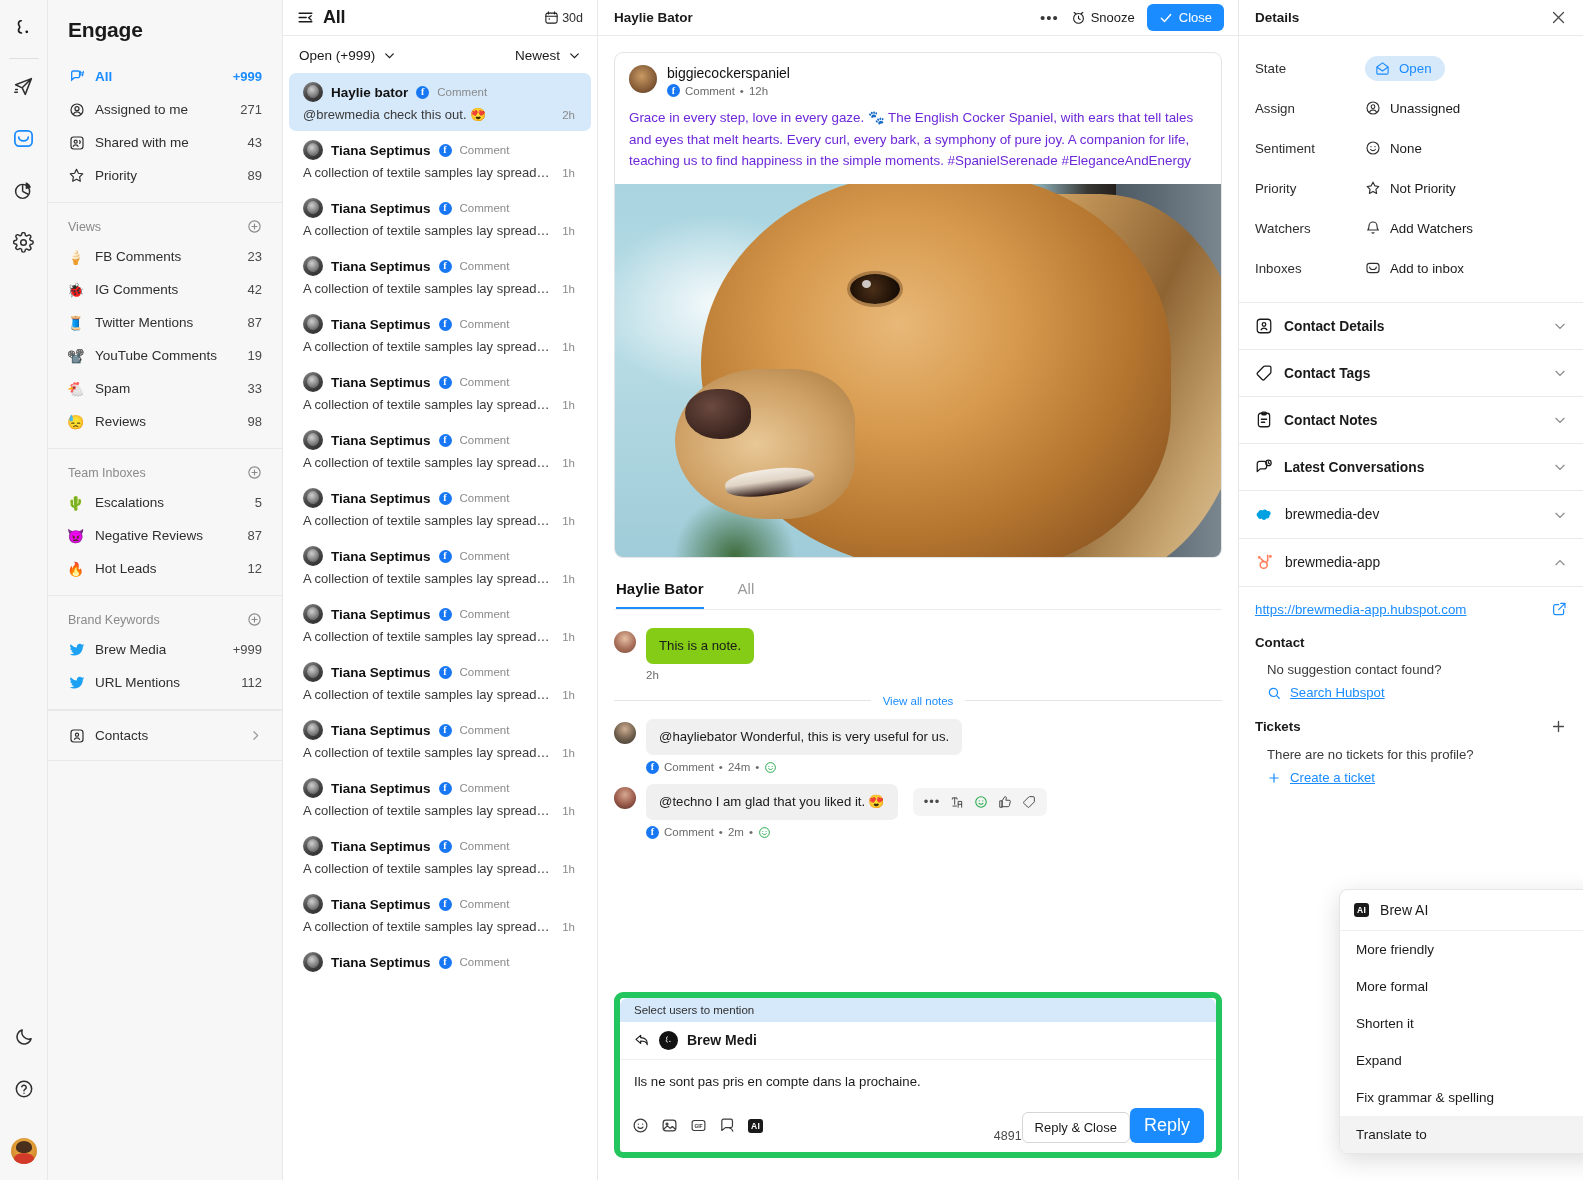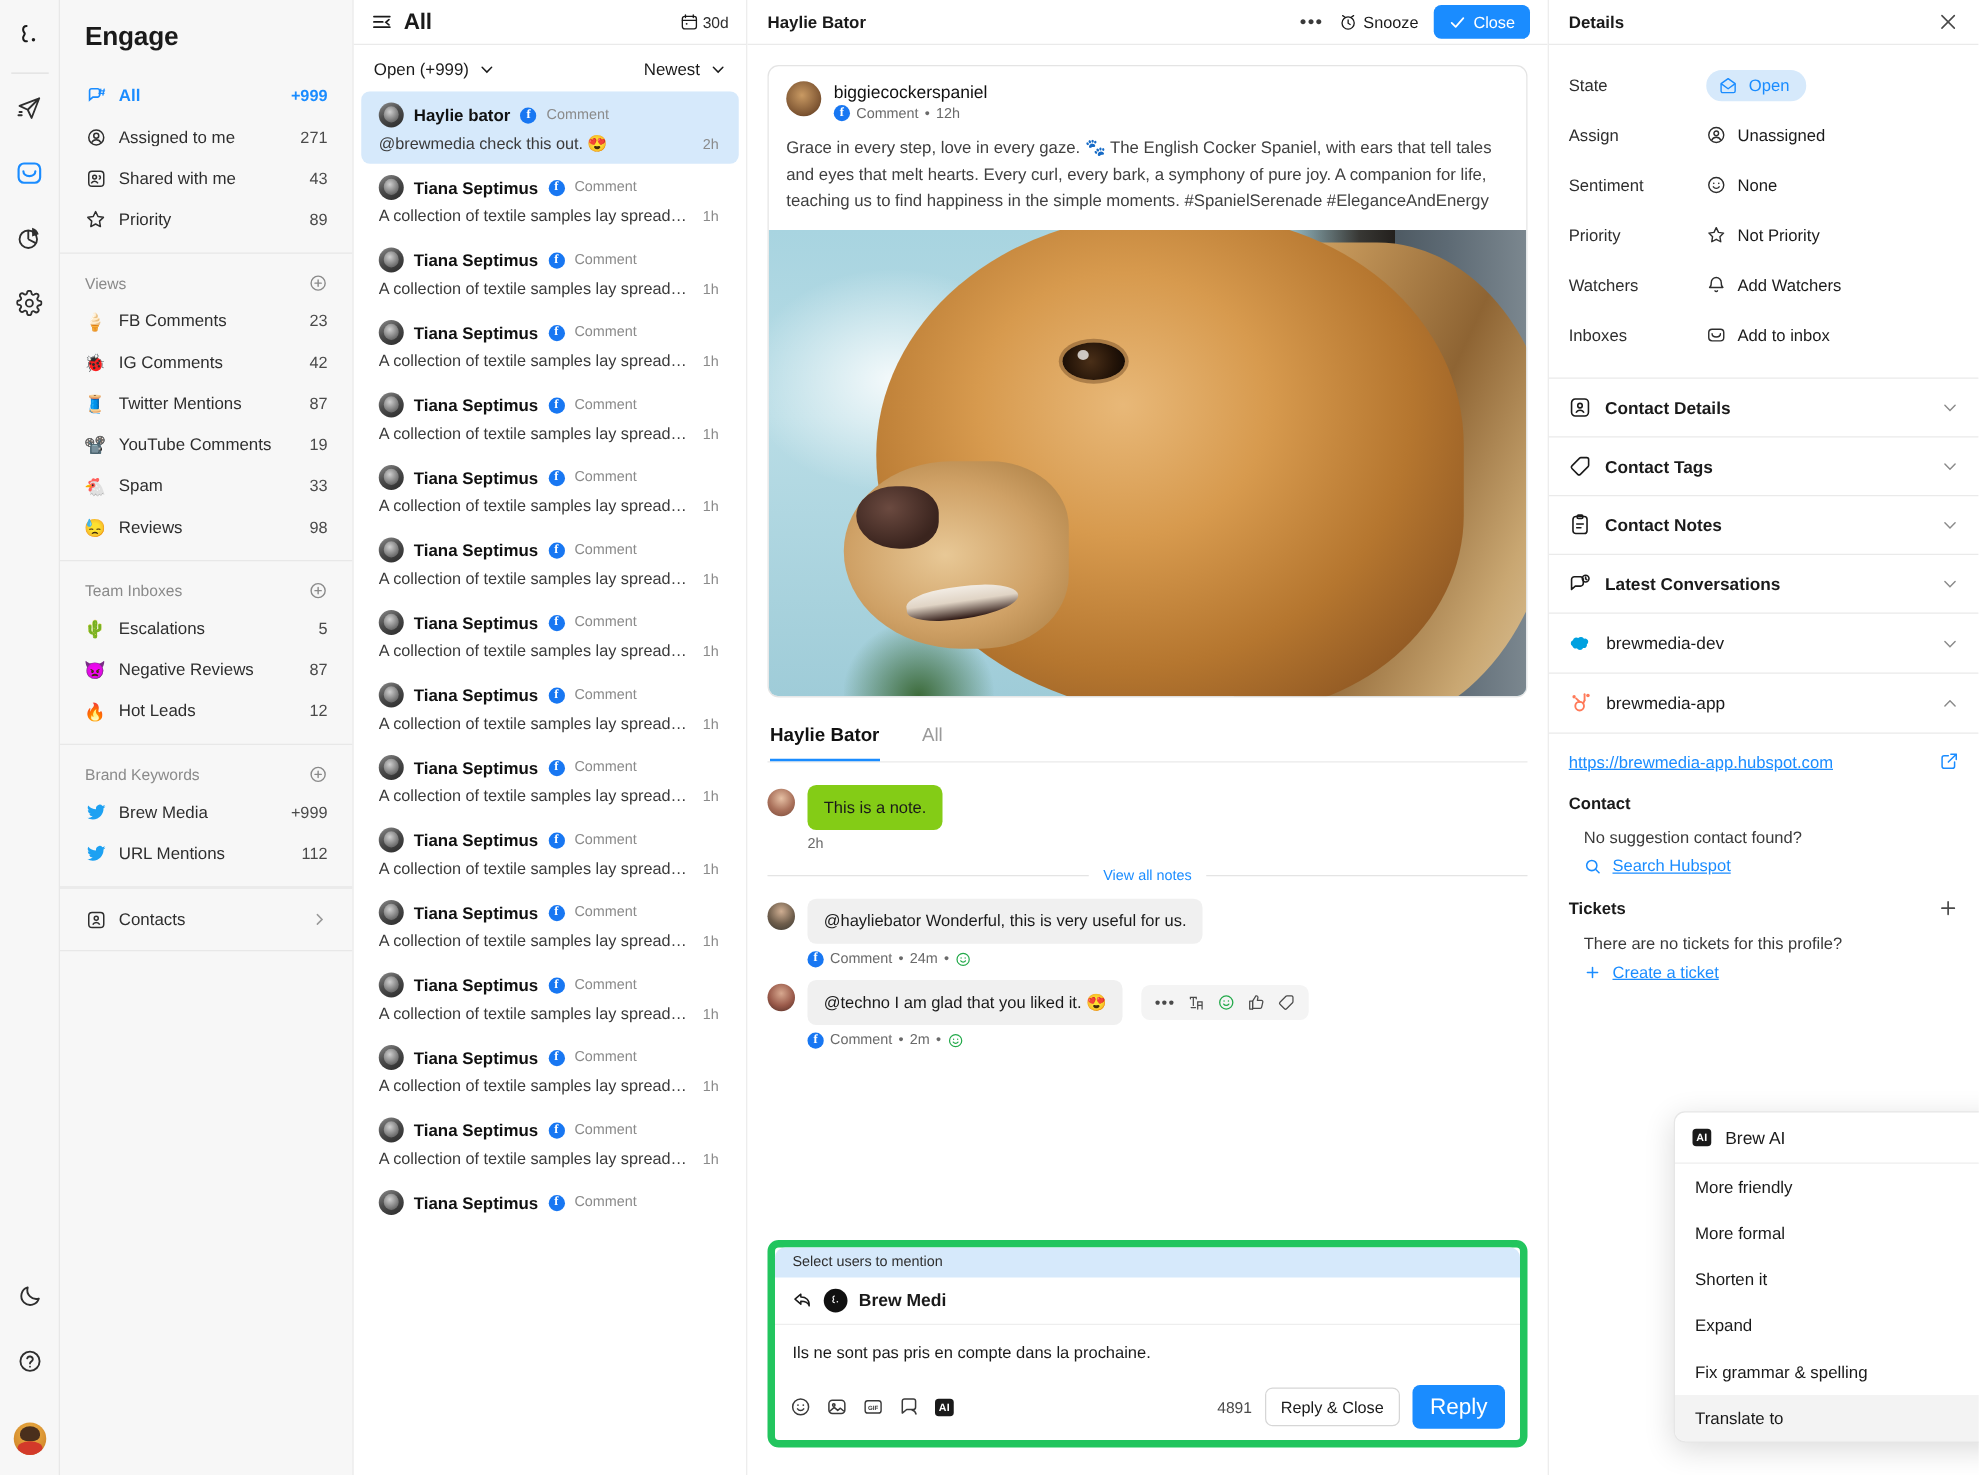--- a/index.html
+++ b/index.html
@@ -111,21 +111,21 @@
     cursor: pointer; font-family: inherit;
   }
   .main-body { flex: 1; overflow: hidden; padding: 16px 16px 0; min-height: 0; }
 
   .post { border: 1px solid #e4e4e4; border-radius: 9px; overflow: hidden; }
   .post-head { display: flex; gap: 10px; padding: 12px 14px 8px; }
   .post-av { width: 28px; height: 28px; border-radius: 50%; flex: 0 0 28px;
     background: radial-gradient(circle at 45% 40%, #c99a63, #7a5230 70%, #3c2a18); }
   .post-user { font-size: 14px; color: #111; margin-bottom: 3px; }
   .post-meta { display: flex; align-items: center; gap: 5px; font-size: 11.5px; color: #6a6a6a; }
-  .post-text { padding: 2px 14px 12px; font-size: 13.4px; line-height: 1.62; color: #404040; }
+  .post-text { padding: 2px 14px 12px; font-size: 13.4px; line-height: 1.62; color: #6d28d9; }
   .post-img { width: 100%; height: 373px; position: relative; overflow: hidden;
     background: linear-gradient(180deg,#a8d4e0 0%,#b9dde6 40%,#9fccd8 100%); }
   .sky-cloud { position:absolute; left:-20px; top:30px; width:240px; height:180px; border-radius:50%;
     background: radial-gradient(ellipse at center, rgba(255,255,255,.85), rgba(255,255,255,0) 70%); }
   .dog { position: absolute; left: 86px; top: -12px; width: 470px; height: 400px;
     background: radial-gradient(ellipse at 42% 38%, #e8b878 0%, #d79a4e 30%, #b5762f 60%, #8d5622 85%);
     border-radius: 48% 46% 40% 52%; filter: blur(.3px); }
   .dog-ear { position:absolute; left: 330px; top: 10px; width: 300px; height: 390px;
     background: linear-gradient(115deg, #d9b07a 0%, #c89a5c 25%, #8e6433 55%, #c9a772 80%, #e3cda6 100%);
     border-radius: 40% 55% 60% 40%; }
@@ -177,21 +177,21 @@
   .reply-to { display: flex; align-items: center; gap: 9px; padding: 9px 14px; border-bottom: 1px solid #eee; text-align: right; }
   .reply-to .brandav { width: 19px; height: 19px; border-radius: 50%; background: #111; color:#fff;
     display:flex; align-items:center; justify-content:center; font-size:10px; }
   .reply-to .to { font-size: 14px; font-weight: 700; }
   .comp-text { padding: 11px 14px 8px; font-size: 13.2px; line-height: 1.6; color: #1a1a1a; }
   .comp-bar { display: flex; align-items: center; justify-content: space-between; padding: 8px 12px 9px; }
   .comp-icons { display: flex; align-items: center; gap: 12px; color: #3a3a3a; }
   .comp-icons span { cursor: pointer; display:flex; }
   .ai-chip { background: #1a1a1a; color: #fff; font-size: 8.5px; font-weight: 700;
     border-radius: 3px; padding: 2px 3px; letter-spacing: .3px; }
-  .comp-right { display: flex; align-items: center; gap: 10px; }
+  .comp-right { display: flex; align-items: flex-end; gap: 0; }
   .charcount { font-size: 12.5px; color: #4a4a4a; }
   .btn-outline { border: 1px solid #d6d6d6; background: #fff; border-radius: 6px;
     padding: 7px 12px; font-size: 13px; cursor: pointer; font-family: inherit; color:#1a1a1a; }
   .btn-blue { background: #1a8cff; color: #fff; border: none; border-radius: 6px;
     padding: 7px 14px; font-size: 18px; cursor: pointer; font-family: inherit; }
 
   
   .ai-menu { position: absolute; left: 741px; top: 889px; width: 268px; background: #fff;
     border: 1px solid #e6e6e6; border-radius: 9px; box-shadow: 0 6px 24px rgba(0,0,0,.14); z-index: 40; overflow:hidden; }
   .ai-menu-head { display: flex; align-items: center; gap: 11px; padding: 12px 14px; border-bottom: 1px solid #eee; font-size: 14px; }

